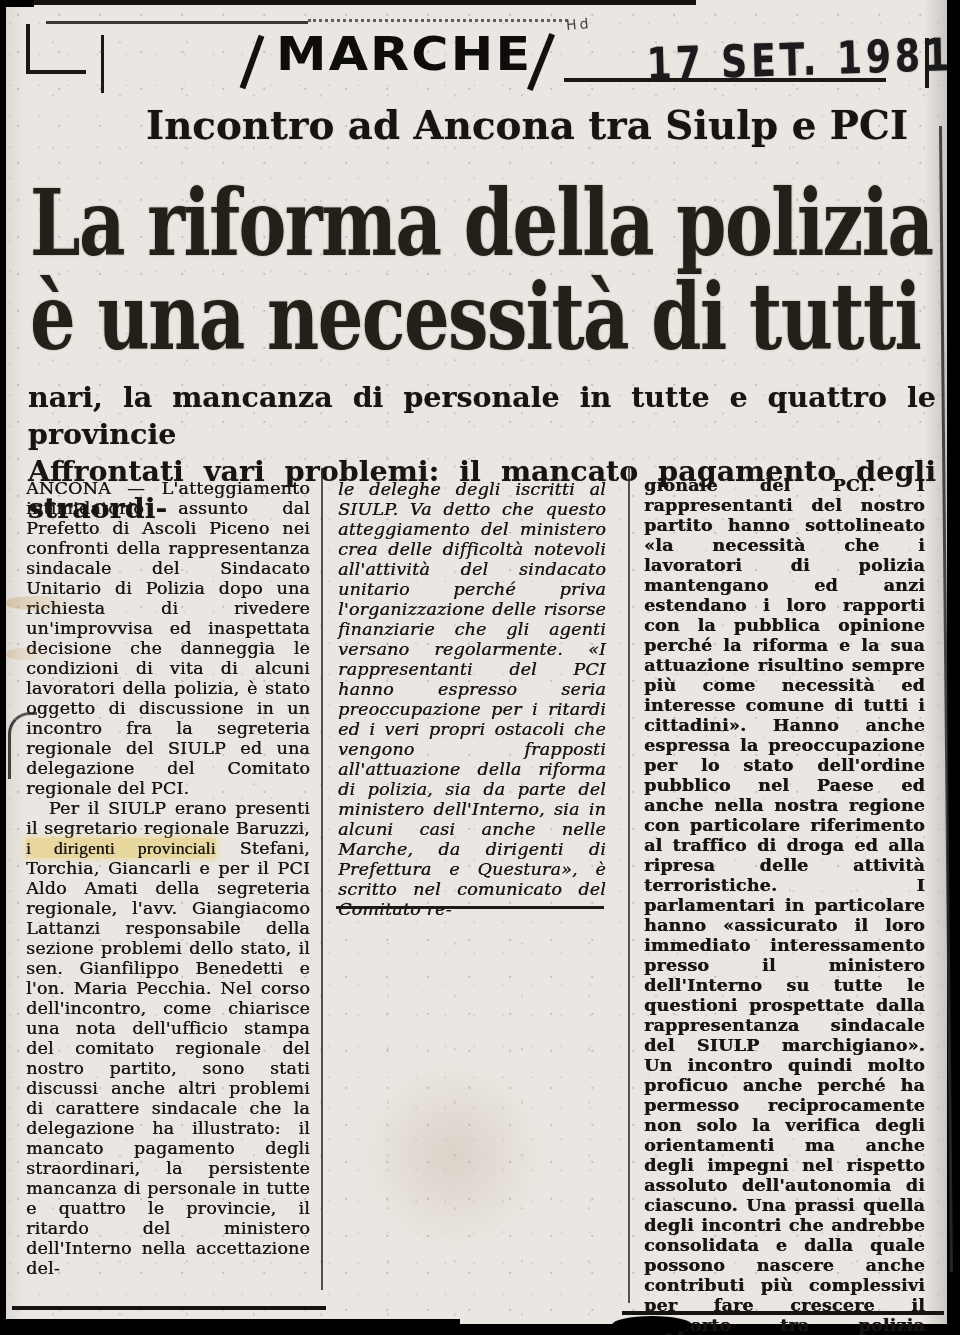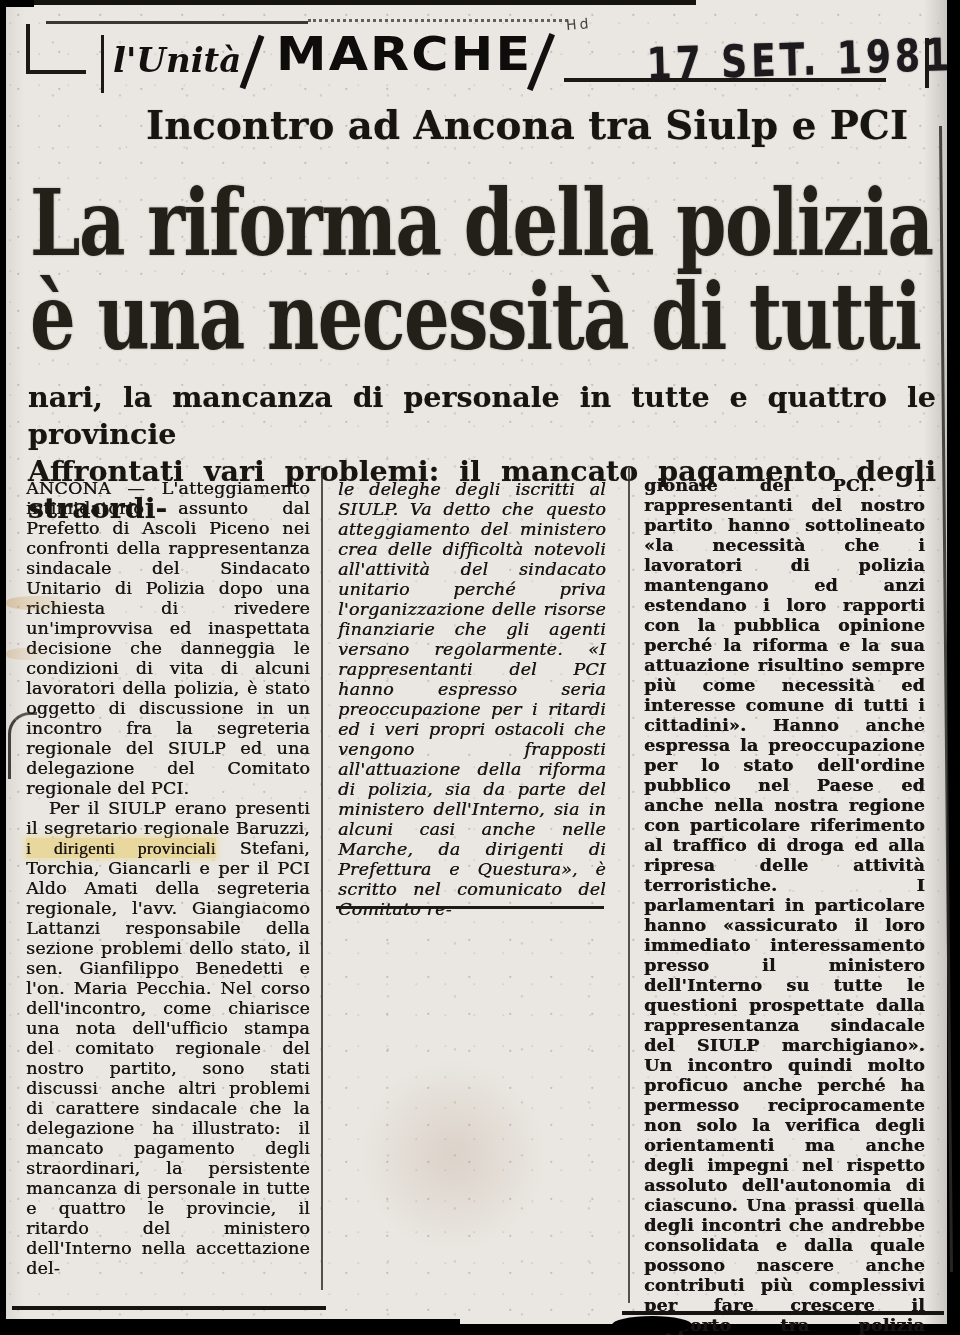--- a/index.html
+++ b/index.html
@@ -121,21 +121,20 @@
 <body>
 
 <div class="paper">
 
   <div class="rule top-rule-solid"></div>
   <div class="top-rule-dotted"></div>
   <div class="rule bracket-tl-v"></div>
   <div class="rule bracket-tl-h"></div>
   <div class="rule masthead-vbar"></div>
 
-  <div class="paper-name">l'Unità</div>
   <div class="slash slash-1"></div>
   <div class="edition">MARCHE</div>
   <div class="slash slash-2"></div>
   <div class="corner-mark">Hd</div>
   <div class="rule date-underline"></div>
   <div class="date-stamp">17 SET. 1981</div>
   <div class="rule bracket-tr-v"></div>
 
   <div class="kicker">Incontro ad Ancona tra Siulp e PCI</div>
   <div class="kicker-underline"></div>

